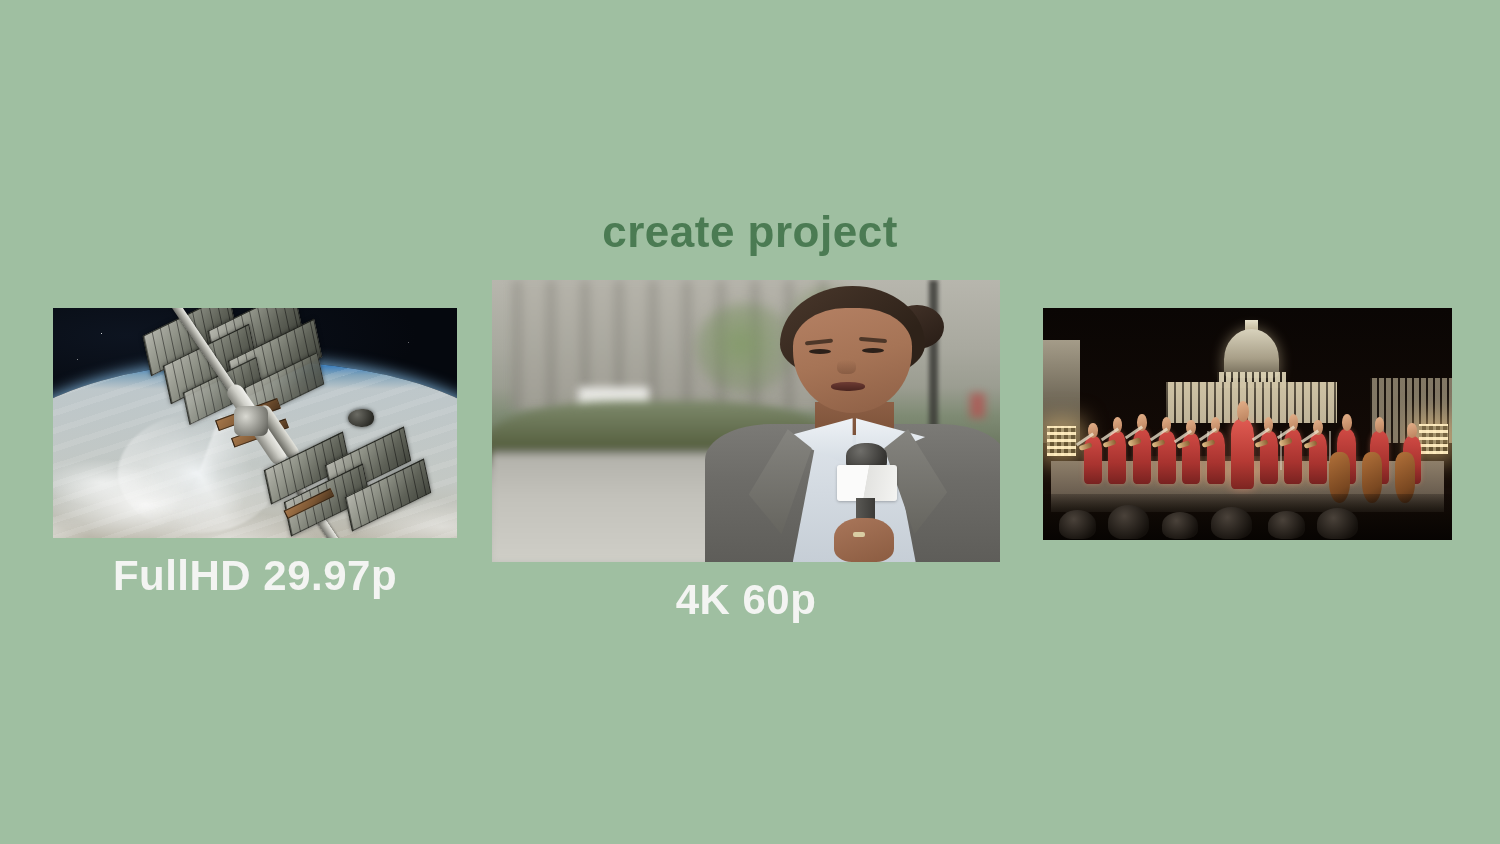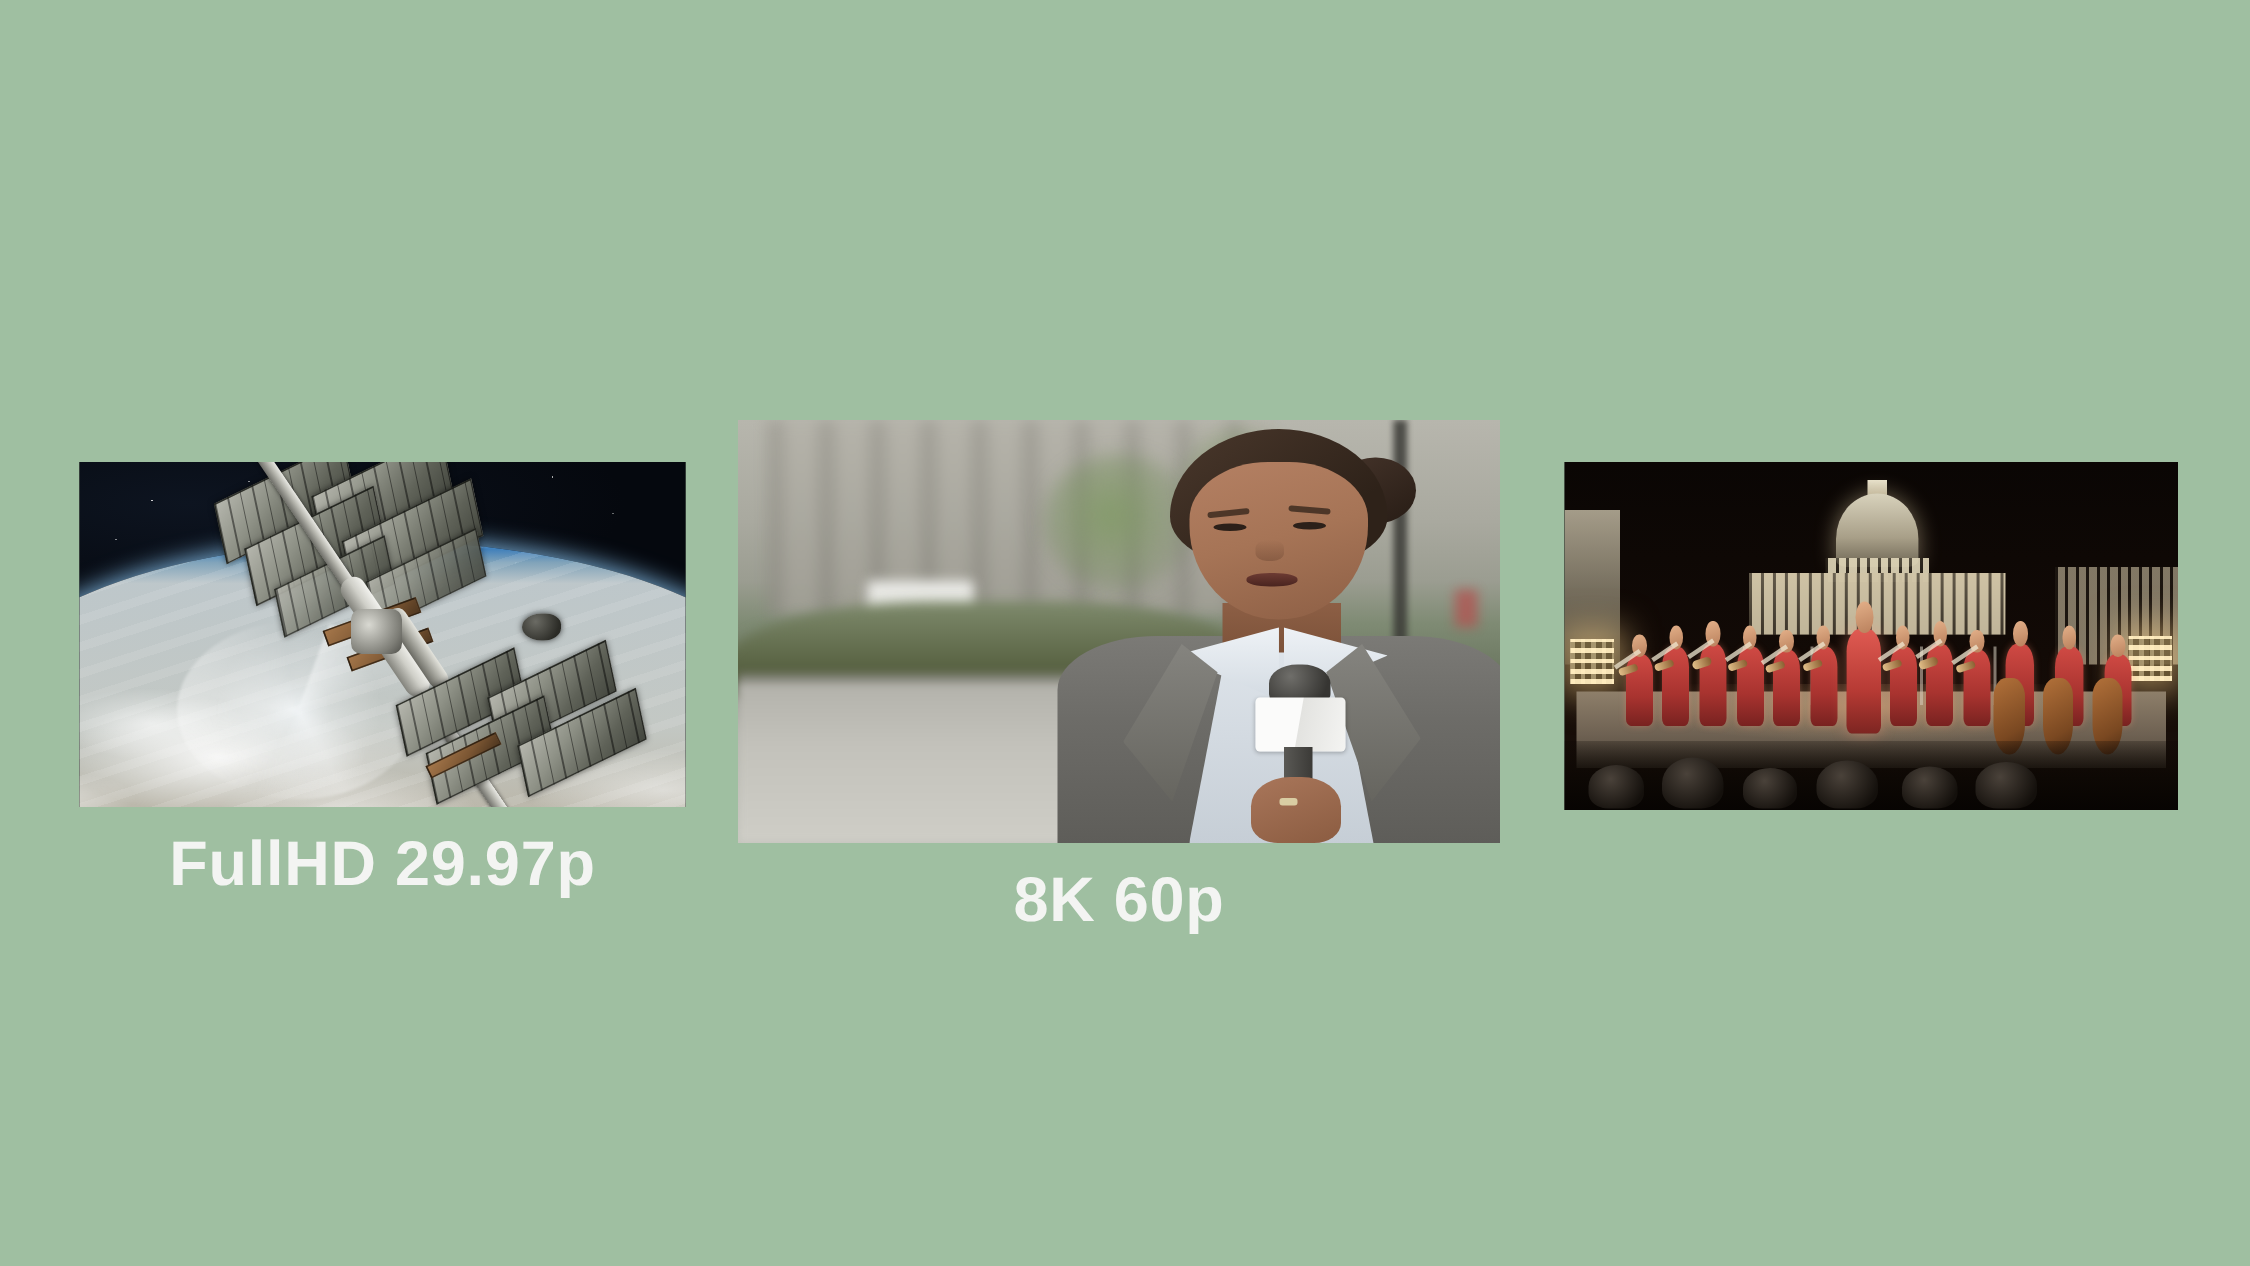--- a/index.html
+++ b/index.html
@@ -444,20 +444,21 @@
         rgba(160,178,120,.85) 33deg, rgba(160,178,120,0) 42deg,
         rgba(130,150,95,.8) 50deg, rgba(130,150,95,0) 60deg,
         rgba(150,170,110,.8) 68deg, rgba(150,170,110,0) 78deg);
   }
 </style>
 </head>
 <body>
 
 <div id="screen">
 
+  <div id="project-title">create project</div>
 
   <div class="preset-card" id="card-fullhd">
     <div class="thumb">
       <div class="thumb-inner">
         <div class="iss-space"></div>
         <div class="iss-stars"></div>
         <div class="iss-earth"></div>
         <div class="iss-clouds"></div>
         <div class="iss-swirl"></div>
 
@@ -518,21 +519,21 @@
           <div class="rep-nose"></div>
           <div class="rep-mouth"></div>
           <div class="rep-mic-head"></div>
           <div class="rep-mic-body"></div>
           <div class="rep-mic-stem"></div>
           <div class="rep-hand"></div>
           <div class="rep-ring"></div>
         </div>
       </div>
     </div>
-    <div class="preset-label">8K 60p</div>
+    <div class="preset-label">4K 60p</div>
   </div>
 
   <div class="preset-card" id="card-uhd">
     <div class="thumb">
       <div class="thumb-inner">
         <div class="orc-sky"></div>
 
         <div class="orc-left-tower"></div>
         <div class="orc-capitol">
           <div class="orc-lantern"></div>

